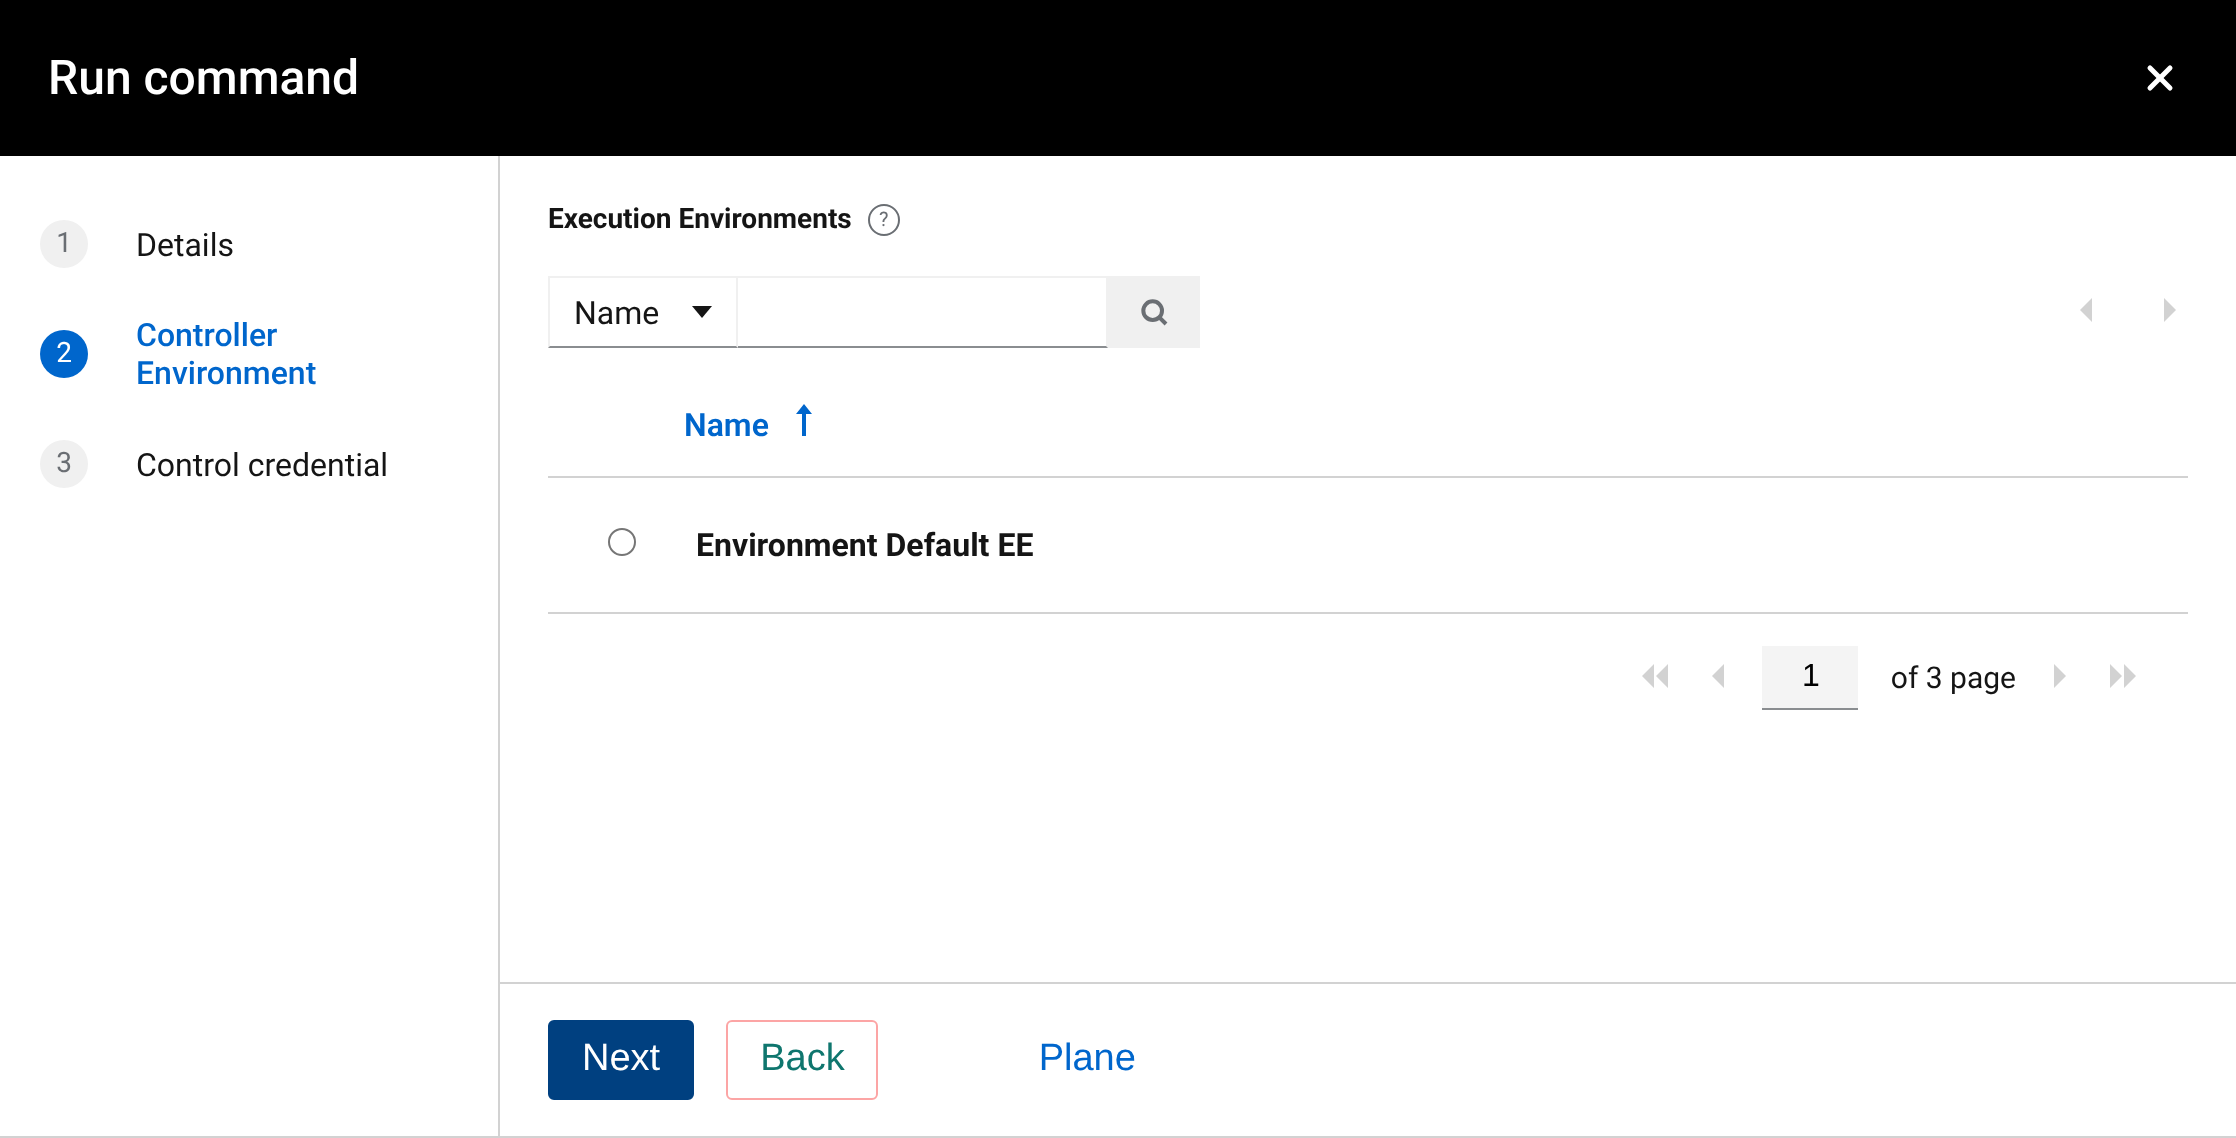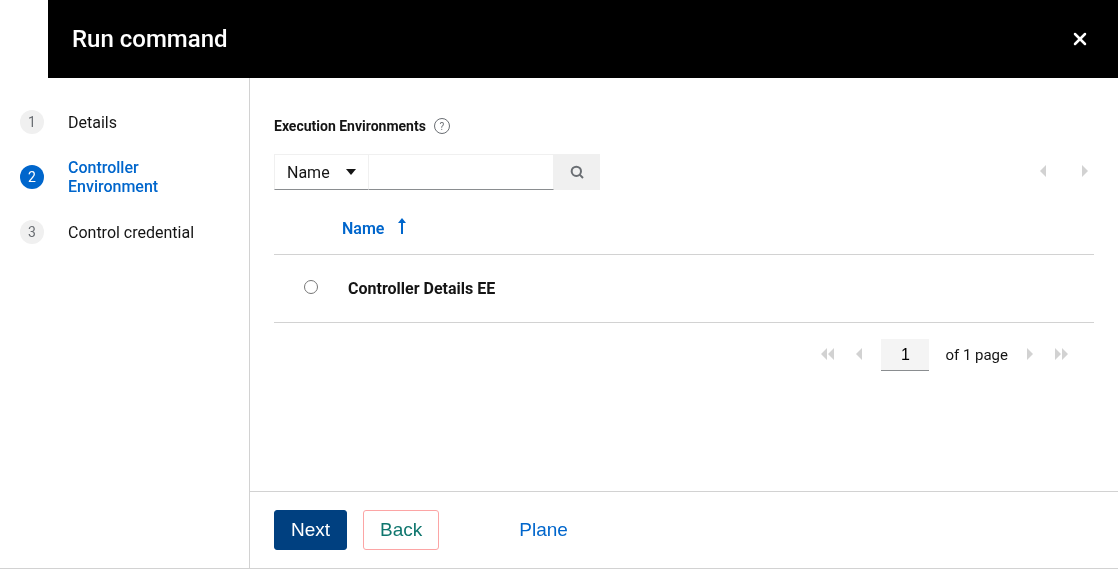--- a/index.html
+++ b/index.html
@@ -21,21 +21,20 @@
       border-bottom: 1px solid #d2d2d2;
     }
     .header {
       background: #000;
       color: #fff;
       padding: 28px 24px;
       display: flex;
       justify-content: space-between;
       align-items: center;
       height: 78px;
-      margin-left: 48px;
     }
     .header-title {
       font-size: 24px;
       font-weight: 500;
     }
     .close-btn {
       background: none;
       border: none;
       color: #fff;
       cursor: pointer;
@@ -84,21 +83,20 @@
     }
     .wizard-step.active .step-label {
       color: #0066cc;
       font-weight: 500;
     }
     .main {
       flex: 1;
       display: flex;
       flex-direction: column;
       position: relative;
-      margin-top: 16px;
     }
     .content {
       padding: 24px;
       flex: 1;
       overflow-y: auto;
     }
     .section-title {
       display: flex;
       align-items: center;
       gap: 8px;
@@ -352,37 +350,37 @@
                 <svg width="12" height="16" viewBox="0 0 12 16" fill="currentColor">
                     <path d="M6 0 L10 5 L7 5 L7 16 L5 16 L5 5 L2 5 Z"></path>
                   </svg>
               </span>
             </div>
           </div>
           <div class="table-row">
             <div class="radio-cell">
               <input type="radio" name="env" style="">
             </div>
-            <div class="row-name">Controller Details EE</div>
+            <div class="row-name">Environment Default EE</div>
           </div>
         </div>
 
         <div class="pagination">
           <button class="pag-btn">
             <svg width="14" height="12" viewBox="0 0 14 12" fill="currentColor">
                 <path d="M6 0 L0 6 L6 12 Z M13 0 L7 6 L13 12 Z"></path>
               </svg>
           </button>
           <button class="pag-btn">
             <svg width="8" height="12" viewBox="0 0 8 12" fill="currentColor">
                 <path d="M7 0 L1 6 L7 12 Z"></path>
               </svg>
           </button>
           <input type="text" class="page-input" value="1" style="">
-          <span class="page-info">of 1 page</span>
+          <span class="page-info">of 3 page</span>
           <button class="pag-btn">
             <svg width="8" height="12" viewBox="0 0 8 12" fill="currentColor">
                 <path d="M1 0 L7 6 L1 12 Z"></path>
               </svg>
           </button>
           <button class="pag-btn">
             <svg width="14" height="12" viewBox="0 0 14 12" fill="currentColor">
                 <path d="M1 0 L7 6 L1 12 Z M8 0 L14 6 L8 12 Z"></path>
               </svg>
           </button>

